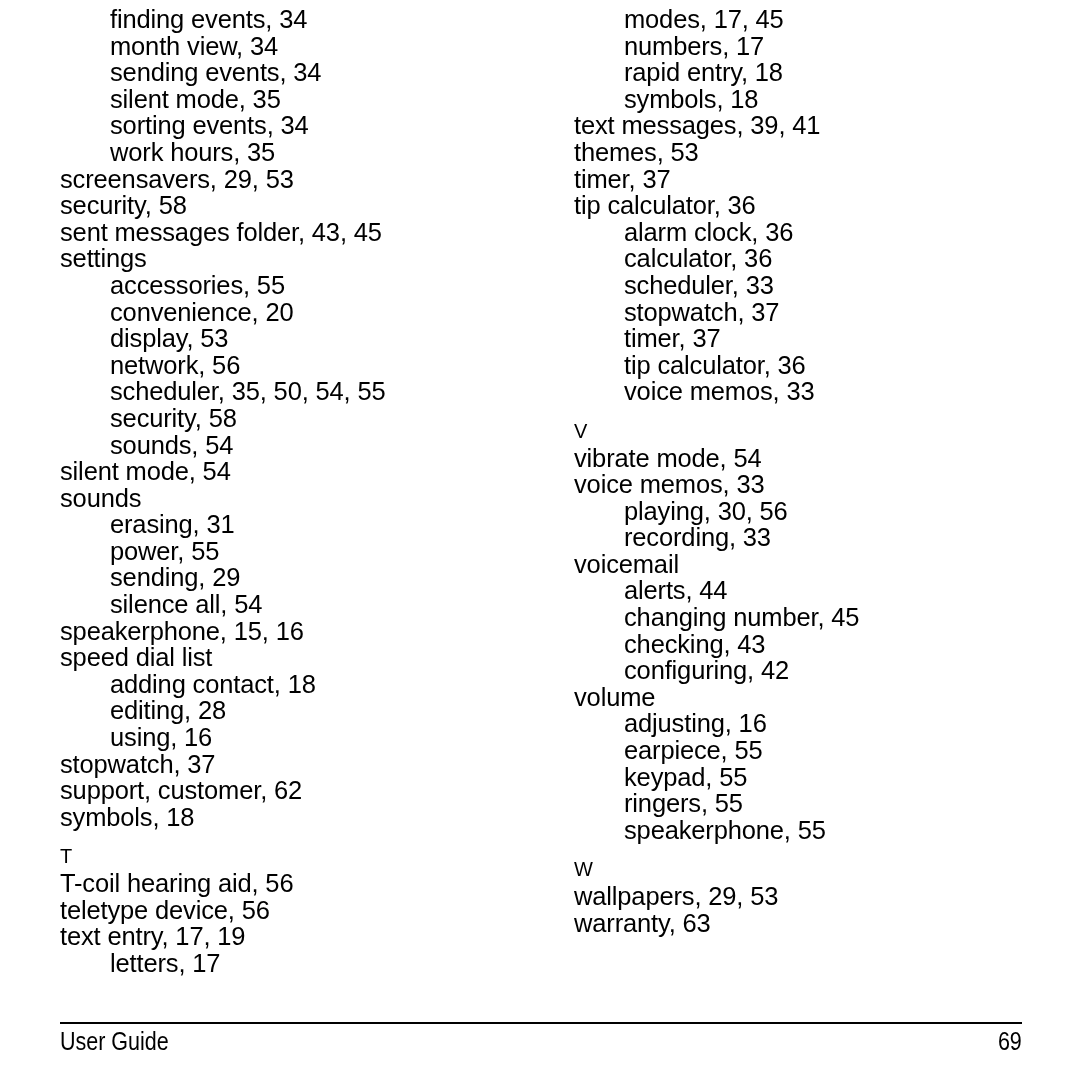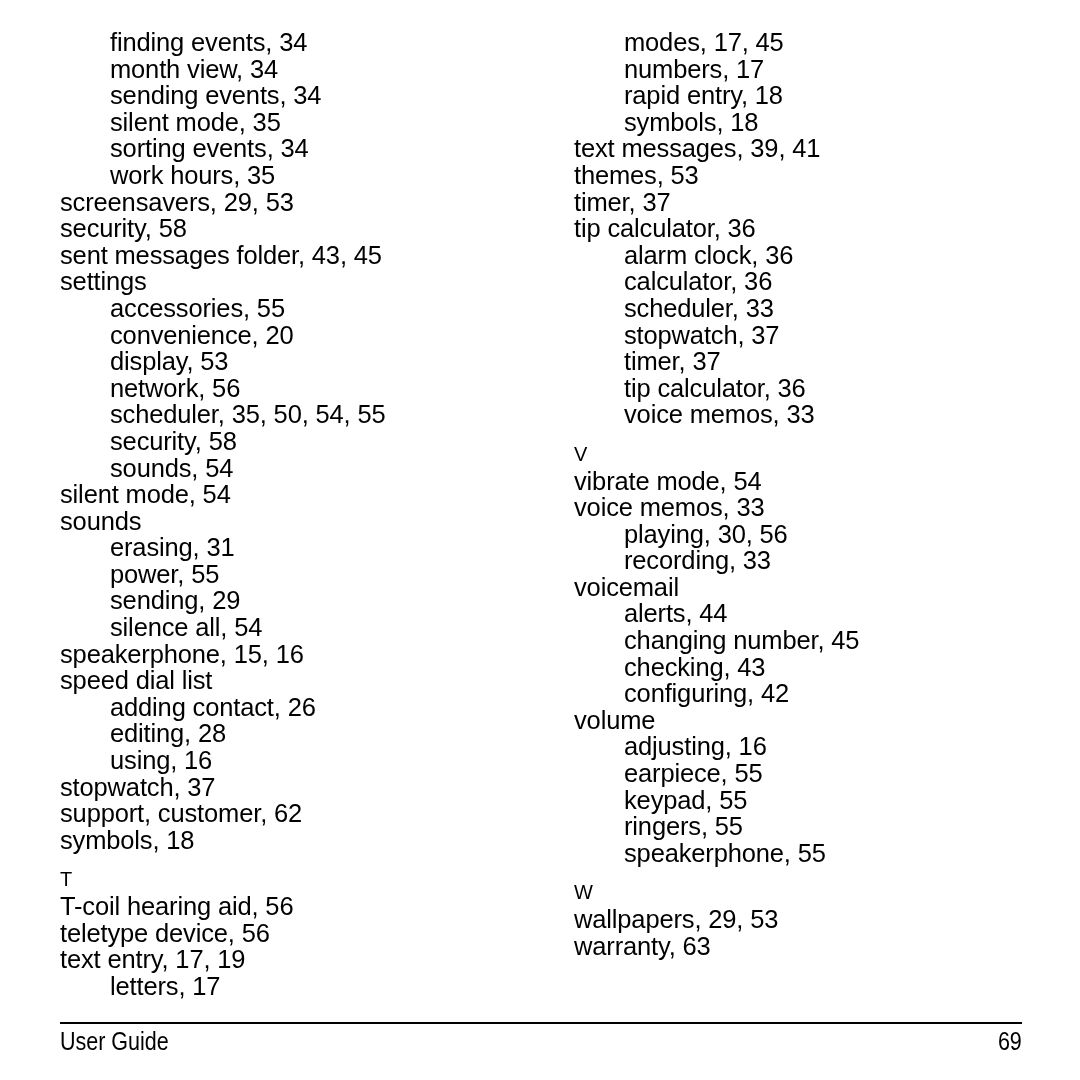--- a/index.html
+++ b/index.html
@@ -21,21 +21,21 @@
     position: absolute;
     left: 0; top: 0;
     width: 1080px;
     height: 1080px;
     box-sizing: border-box;
   }
 
   .columns {
     position: absolute;
     left: 0;
-    top: 29px;
+    top: 6px;
     width: 1080px;
     height: 985px;
     display: flex;
     flex-direction: row;
   }
 
   .col {
     box-sizing: border-box;
     width: 510px;
     position: relative;
@@ -130,21 +130,21 @@
         <div class="entry lvl2">security, 58</div>
         <div class="entry lvl2">sounds, 54</div>
         <div class="entry lvl1">silent mode, 54</div>
         <div class="entry lvl1">sounds</div>
         <div class="entry lvl2">erasing, 31</div>
         <div class="entry lvl2">power, 55</div>
         <div class="entry lvl2">sending, 29</div>
         <div class="entry lvl2">silence all, 54</div>
         <div class="entry lvl1">speakerphone, 15, 16</div>
         <div class="entry lvl1">speed dial list</div>
-        <div class="entry lvl2">adding contact, 26</div>
+        <div class="entry lvl2">adding contact, 18</div>
         <div class="entry lvl2">editing, 28</div>
         <div class="entry lvl2">using, 16</div>
         <div class="entry lvl1">stopwatch, 37</div>
         <div class="entry lvl1">support, customer, 62</div>
         <div class="entry lvl1">symbols, 18</div>
         <div class="gap"></div>
         <div class="section-letter">T</div>
         <div class="entry lvl1">T-coil hearing aid, 56</div>
         <div class="entry lvl1">teletype device, 56</div>
         <div class="entry lvl1">text entry, 17, 19</div>

